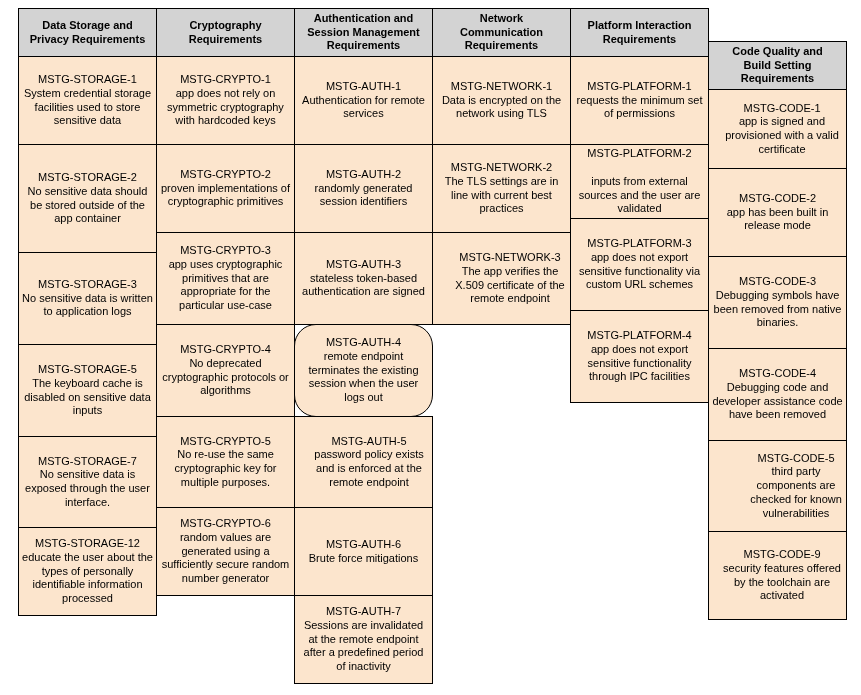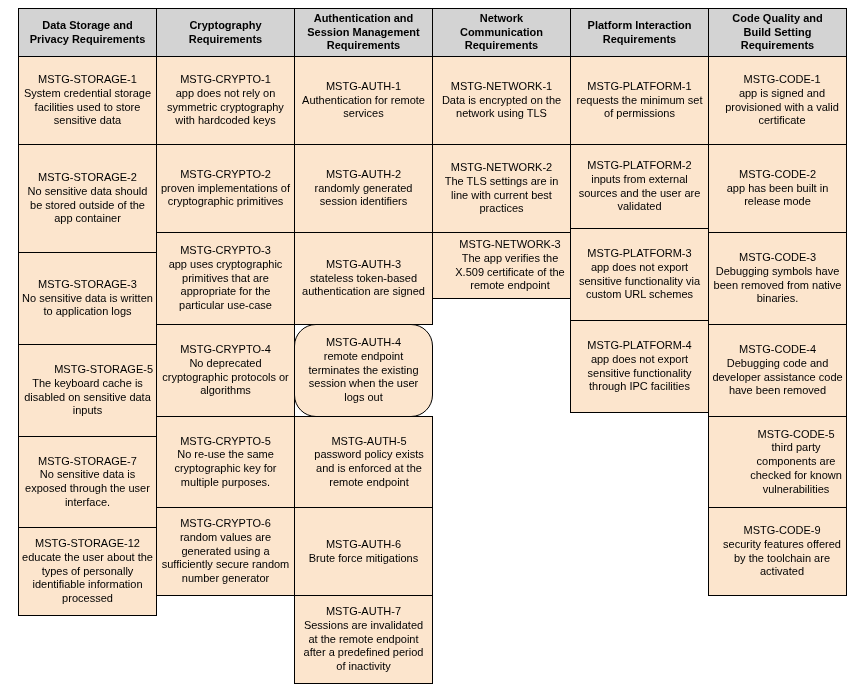--- a/index.html
+++ b/index.html
@@ -77,21 +77,21 @@
           <span class="req-text">System credential storage facilities used to store sensitive data</span>
         </div>
         <div class="cell body" style="height: 109px;">
           <span class="req-code">MSTG-STORAGE-2</span>
           <span class="req-text">No sensitive data should be stored outside of the app container</span>
         </div>
         <div class="cell body" style="height: 93px;">
           <span class="req-code">MSTG-STORAGE-3</span>
           <span class="req-text">No sensitive data is written to application logs</span>
         </div>
-        <div class="cell body" style="height: 93px; align-items: flex-end;">
+        <div class="cell body" style="height: 93px;">
           <span class="req-code">MSTG-STORAGE-5</span>
           <span class="req-text">The keyboard cache is disabled on sensitive data inputs</span>
         </div>
         <div class="cell body" style="height: 92px;">
           <span class="req-code">MSTG-STORAGE-7</span>
           <span class="req-text">No sensitive data is exposed through the user interface.</span>
         </div>
         <div class="cell body" style="height: 89px;">
           <span class="req-code">MSTG-STORAGE-12</span>
           <span class="req-text">educate the user about the types of personally identifiable information processed</span>
@@ -163,50 +163,50 @@
 Communication
 Requirements</div>
         <div class="cell body" style="height: 89px;">
           <span class="req-code">MSTG-NETWORK-1</span>
           <span class="req-text">Data is encrypted on the network using TLS</span>
         </div>
         <div class="cell body" style="height: 89px;">
           <span class="req-code">MSTG-NETWORK-2</span>
           <span class="req-text">The TLS settings are in line with current best practices</span>
         </div>
-        <div class="cell body" style="height: 67px; padding-left: 20px;">
+        <div class="cell body" style="height: 93px; padding-left: 20px;">
           <span class="req-code">MSTG-NETWORK-3</span>
           <span class="req-text">The app verifies the X.509 certificate of the remote endpoint</span>
         </div>
       </div>
       <div class="req-column">
         <div class="cell header" style="height: 49px;">Platform Interaction
 Requirements</div>
         <div class="cell body" style="height: 89px;">
           <span class="req-code">MSTG-PLATFORM-1</span>
           <span class="req-text">requests the minimum set of permissions</span>
         </div>
-        <div class="cell body" style="height: 85px;">
+        <div class="cell body" style="height: 75px; justify-content: space-between;">
           <span class="req-code">MSTG-PLATFORM-2</span>
           <span class="req-text">inputs from external sources and the user are validated</span>
         </div>
         <div class="cell body" style="height: 93px;">
           <span class="req-code">MSTG-PLATFORM-3</span>
           <span class="req-text">app does not export sensitive functionality via custom URL schemes</span>
         </div>
         <div class="cell body" style="height: 93px;">
           <span class="req-code">MSTG-PLATFORM-4</span>
           <span class="req-text">app does not export sensitive functionality through IPC facilities</span>
         </div>
       </div>
       <div class="req-column">
-        <div class="cell header" style="height: 49px;">Code Quality and
+        <div class="cell header" style="height: 49px; margin-top: 33px;">Code Quality and
 Build Setting
 Requirements</div>
-        <div class="cell body" style="height: 89px; padding-left: 12px;">
+        <div class="cell body" style="height: 80px; padding-left: 12px;">
           <span class="req-code">MSTG-CODE-1</span>
           <span class="req-text">app is signed and provisioned with a valid certificate</span>
         </div>
         <div class="cell body" style="height: 89px;">
           <span class="req-code">MSTG-CODE-2</span>
           <span class="req-text">app has been built in release mode</span>
         </div>
         <div class="cell body" style="height: 93px;">
           <span class="req-code">MSTG-CODE-3</span>
           <span class="req-text">Debugging symbols have been removed from native binaries.</span>

